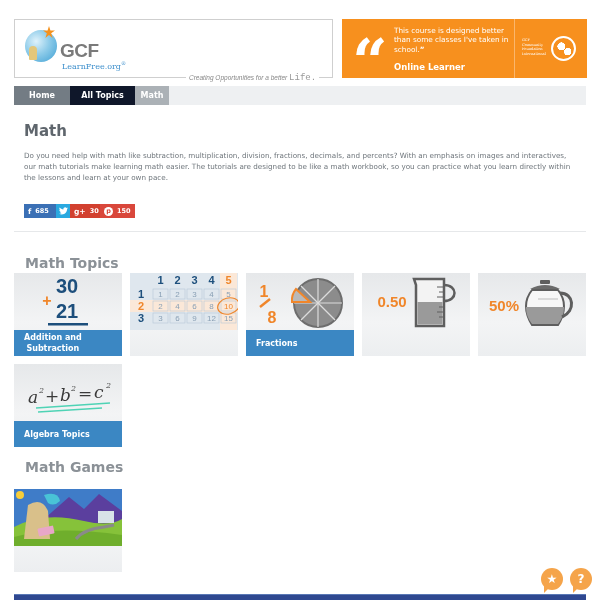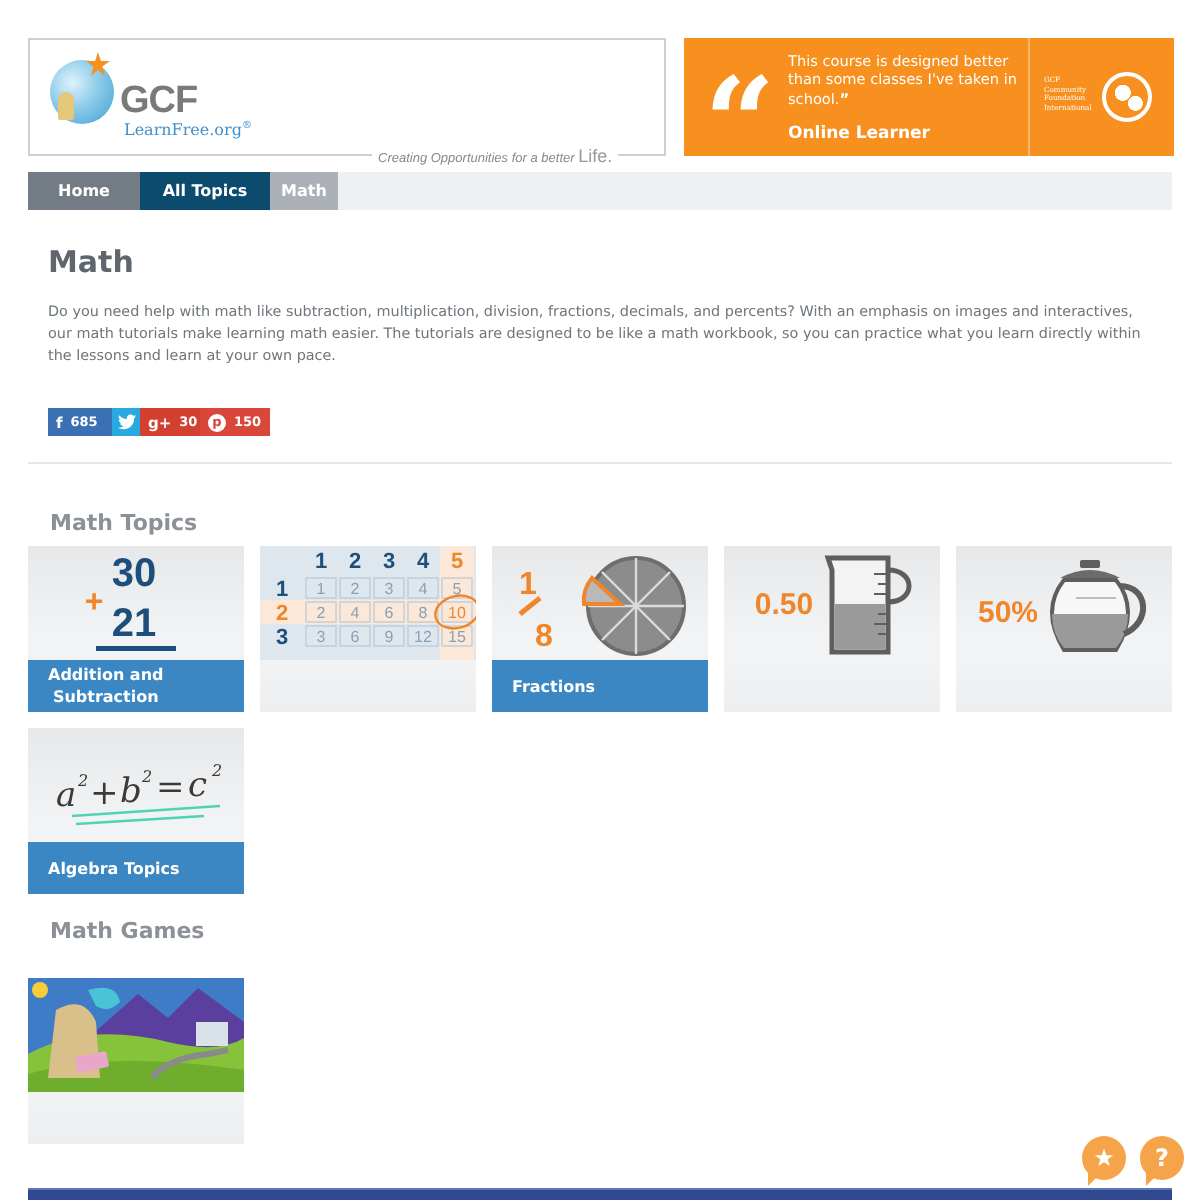--- a/index.html
+++ b/index.html
@@ -30,21 +30,21 @@
     font-weight: bold; font-size: 19px; color: #7a7a7a; letter-spacing: -0.5px;
   }
   .logo-learnfree {
     position: absolute; left: 47px; top: 40px; font-family: "DejaVu Serif", serif;
     font-size: 8px; color: #3d8fcc;
   }
   .tagline {
     position: absolute; left: 186px; top: 73px; background: #fff; padding: 0 3px;
     font-family: "Liberation Sans", sans-serif; font-style: italic; font-size: 6.5px; color: #888;
   }
-  .tagline .life { font-family: Liberation Sans, sans-serif; font-style: normal; font-size: 9px; color: #999; }
+  .tagline .life { font-family: Liberation Mono, monospace; font-style: normal; font-size: 9px; color: #999; }
 
   .quote-box {
     position: absolute; left: 342px; top: 19px; width: 245px; height: 59px;
     background: #f7901e; color: #fff;
   }
   .quote-mark {
     position: absolute; left: 10px; top: 12px; font-family: "DejaVu Serif", serif;
     font-size: 62px; font-weight: bold; line-height: 62px; color: #fff;
   }
   .quote-text {
@@ -70,21 +70,21 @@
 
   
   .crumbs {
     position: absolute; left: 14px; top: 86px; width: 572px; height: 19px; background: #eef0f2;
   }
   .crumb {
     position: absolute; top: 0; height: 19px; line-height: 19px; font-size: 8px; font-weight: bold;
     color: #fff; text-align: center;
   }
   .crumb.home { left: 0; width: 56px; background: #737c84; }
-  .crumb.alltopics { left: 56px; width: 65px; background: #0c4a6e; }
+  .crumb.alltopics { left: 56px; width: 65px; background: #0f172a; }
   .crumb.math { left: 121px; width: 34px; background: #abb1b6; }
 
   
   .page-title {
     position: absolute; left: 24px; top: 122px; font-size: 15px; font-weight: bold; color: #5f666d;
   }
   .intro {
     position: absolute; left: 24px; top: 150px; width: 555px; font-size: 7.2px; line-height: 11px; color: #6e757b;
   }
 
@@ -99,21 +99,21 @@
   .share-gp { background: #d2402f; width: 30px; }
   .share-pin { background: #d9473b; width: 35px; }
   .pin-circle {
     width: 9px; height: 9px; border-radius: 50%; background: #fff; color: #d9473b;
     font-size: 6.5px; line-height: 9px; text-align: center; font-weight: bold;
   }
 
   .divider { position: absolute; left: 14px; top: 231px; width: 572px; height: 1px; background: #e6e8ea; }
 
   .section-heading {
-    position: absolute; left: 25px; font-size: 11px; font-weight: bold; color: #8b9197;
+    position: absolute; left: 25px; font-size: 14px; font-weight: bold; color: #8b9197;
   }
 
   .tile {
     position: absolute; width: 108px; height: 83px; background: linear-gradient(#e6e8ea, #f3f4f5 60%, #eceef0);
     overflow: hidden; cursor: pointer;
   }
   .tile .label {
     position: absolute; left: 0; bottom: 0; width: 100%; background: #3b87c3; color: #fff;
     font-size: 8px; font-weight: bold; padding: 0 10px; display: flex; align-items: center;
     line-height: 11px;

